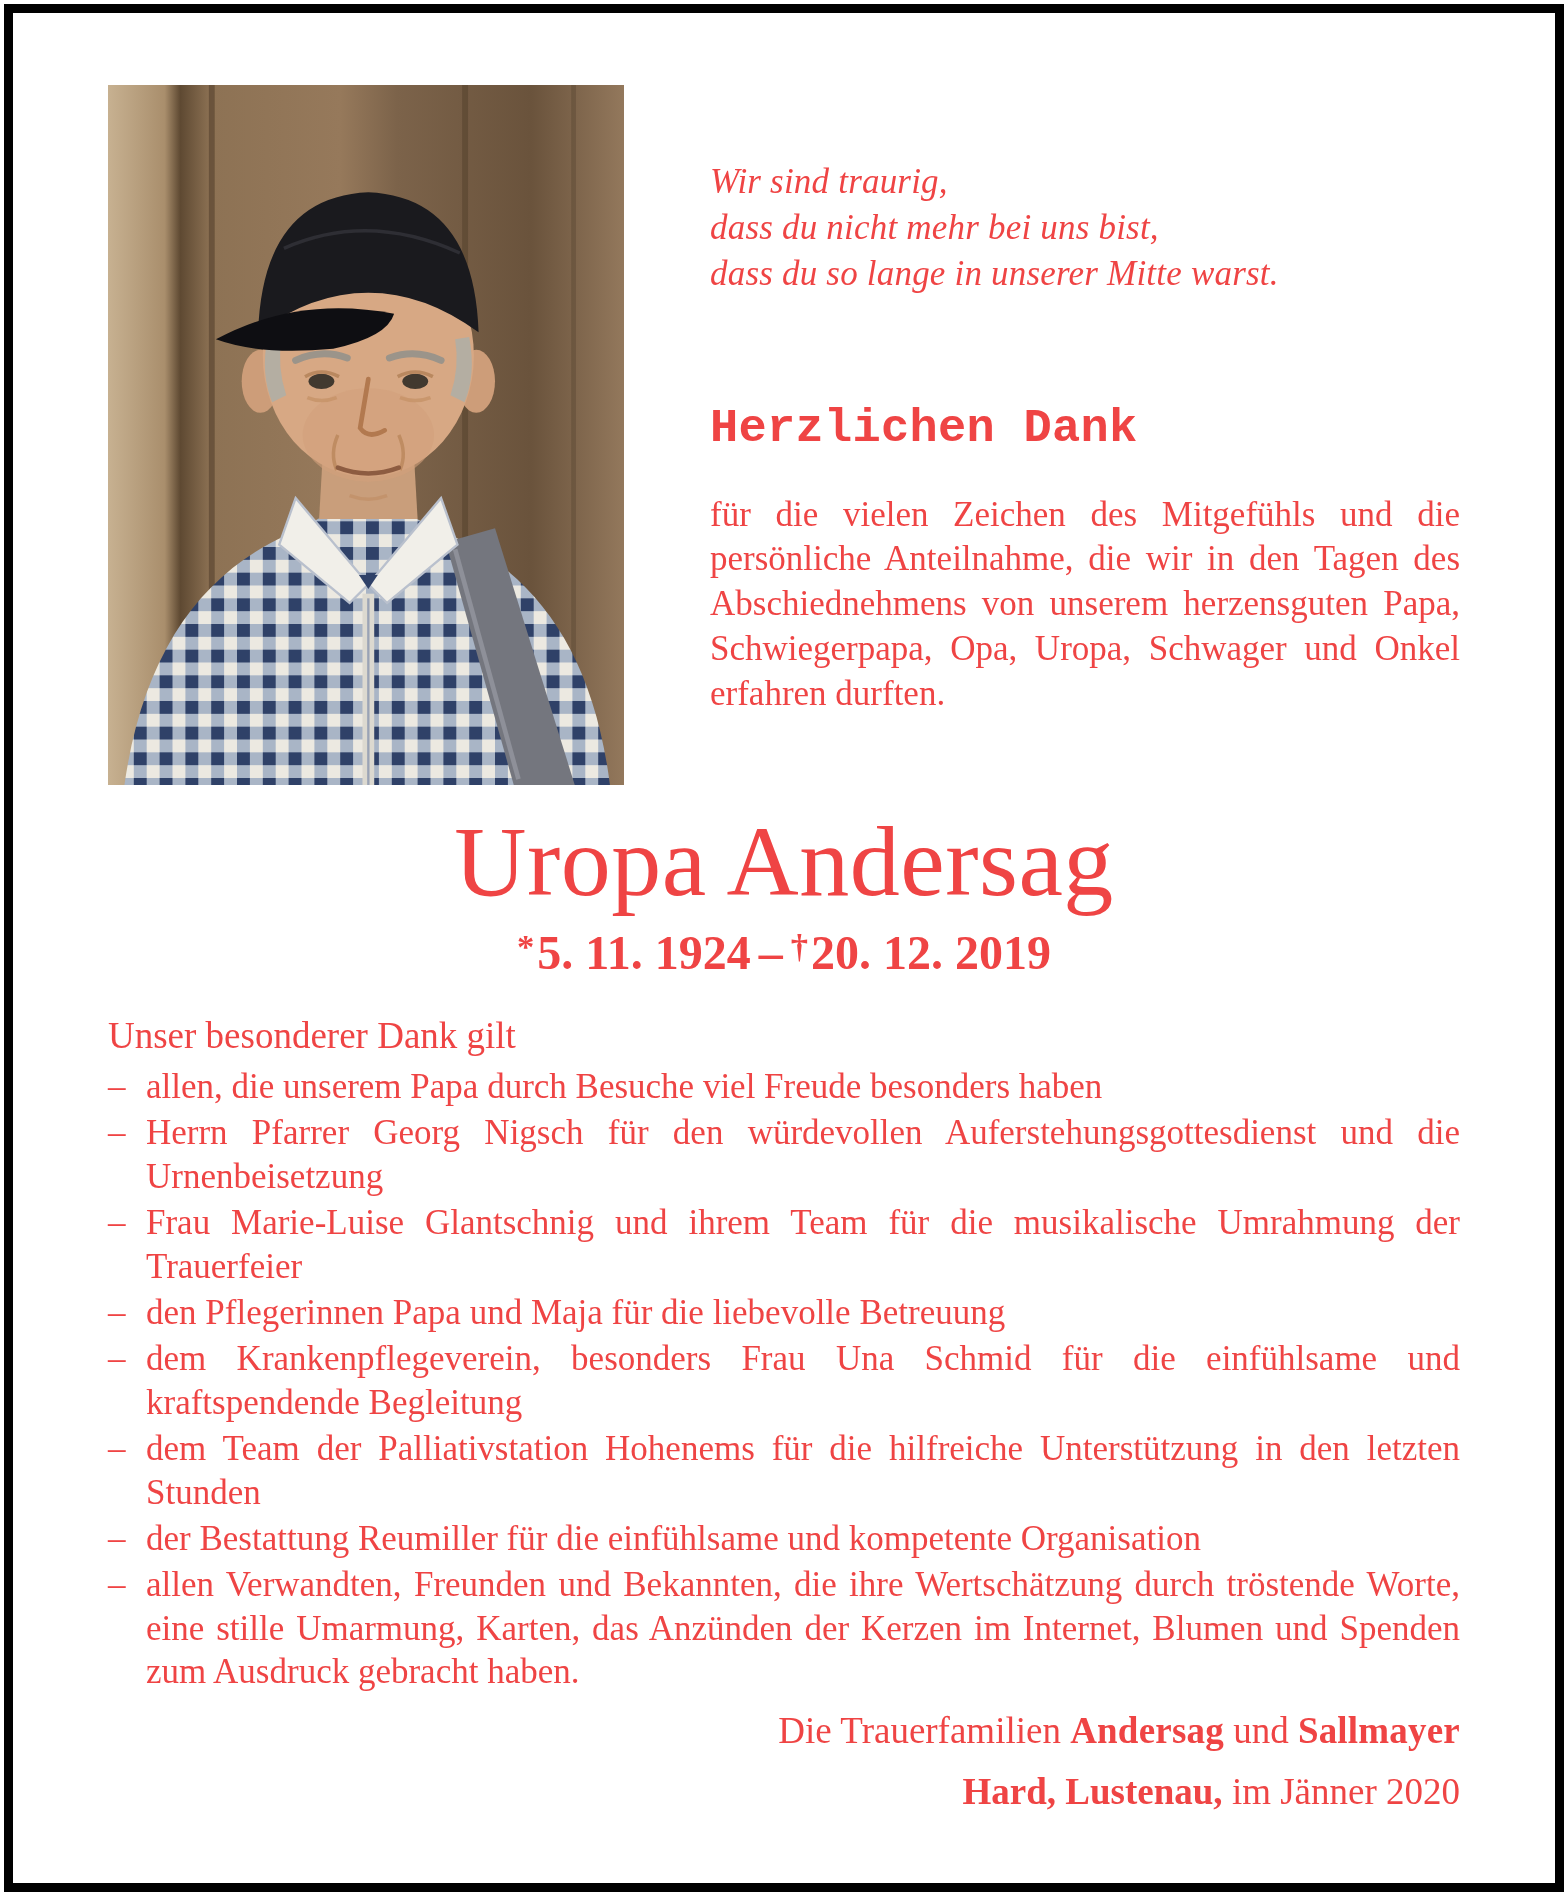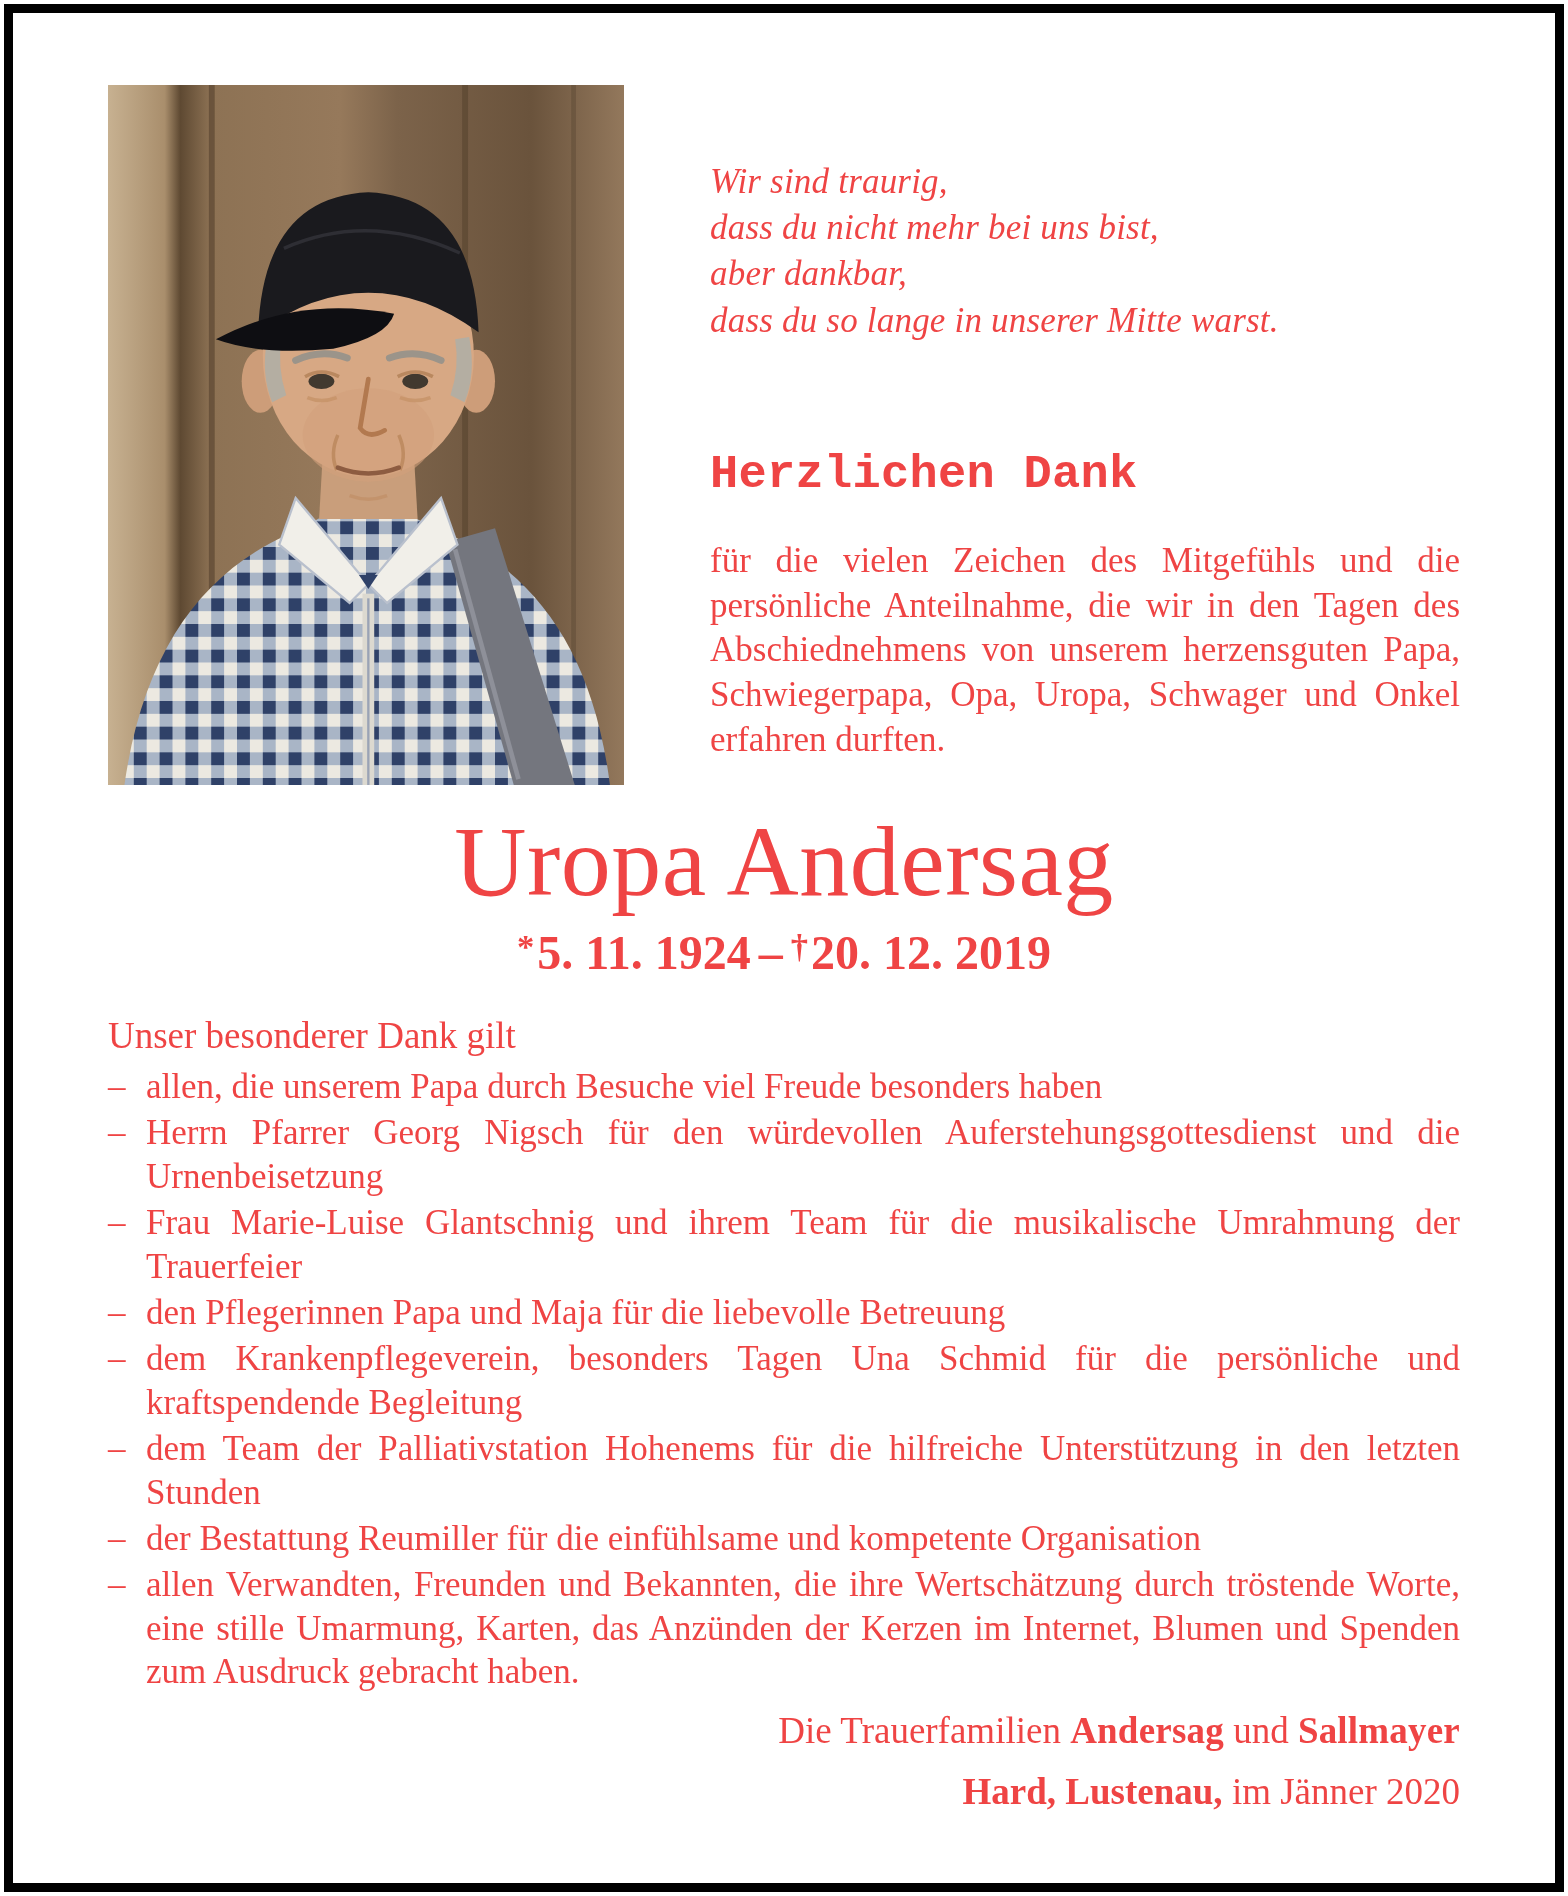--- a/index.html
+++ b/index.html
@@ -195,21 +195,20 @@
 
           <path d="M 196 328 Q 222 338 248 328" stroke="#8d5c41" stroke-width="4" fill="none" stroke-linecap="round"></path>
           <path d="M 206 352 Q 222 358 238 352" stroke="#c08f66" stroke-width="3" fill="none" opacity="0.7"></path>
         </svg>
       </div>
 
       <div class="right-col">
         <div class="quote">
           <div>Wir sind traurig,</div>
           <div>dass du nicht mehr bei uns bist,</div>
-          <div>aber dankbar,</div>
           <div>dass du so lange in unserer Mitte warst.</div>
         </div>
         <h2 class="thanks-heading">Herzlichen Dank</h2>
         <p class="thanks-paragraph">für die vielen Zeichen des Mitgefühls und die persönliche Anteilnahme, die wir in den Tagen des Abschiednehmens von unserem herzensguten Papa, Schwiegerpapa, Opa, Uropa, Schwager und Onkel erfahren durften.</p>
       </div>
     </div>
 
     <div class="name-block">
       <h1 class="deceased-name">Uropa Andersag</h1>
       <div class="life-dates">
@@ -226,21 +225,21 @@
         <div class="thanks-item">
         <span class="bullet">–</span><span>Herrn Pfarrer Georg Nigsch für den würdevollen Auferstehungsgottesdienst und die Urnenbeisetzung</span>
       </div>
         <div class="thanks-item">
         <span class="bullet">–</span><span>Frau Marie-Luise Glantschnig und ihrem Team für die musikalische Umrahmung der Trauerfeier</span>
       </div>
         <div class="thanks-item">
         <span class="bullet">–</span><span>den Pflegerinnen Papa und Maja für die liebevolle Betreuung</span>
       </div>
         <div class="thanks-item">
-        <span class="bullet">–</span><span>dem Krankenpflegeverein, besonders Tagen Una Schmid für die persönliche und kraftspendende Begleitung</span>
+        <span class="bullet">–</span><span>dem Krankenpflegeverein, besonders Frau Una Schmid für die einfühlsame und kraftspendende Begleitung</span>
       </div>
         <div class="thanks-item">
         <span class="bullet">–</span><span>dem Team der Palliativstation Hohenems für die hilfreiche Unterstützung in den letzten Stunden</span>
       </div>
         <div class="thanks-item">
         <span class="bullet">–</span><span>der Bestattung Reumiller für die einfühlsame und kompetente Organisation</span>
       </div>
         <div class="thanks-item">
         <span class="bullet">–</span><span>allen Verwandten, Freunden und Bekannten, die ihre Wertschätzung durch tröstende Worte, eine stille Umarmung, Karten, das Anzünden der Kerzen im Internet, Blumen und Spenden zum Ausdruck gebracht haben.</span>
       </div>

